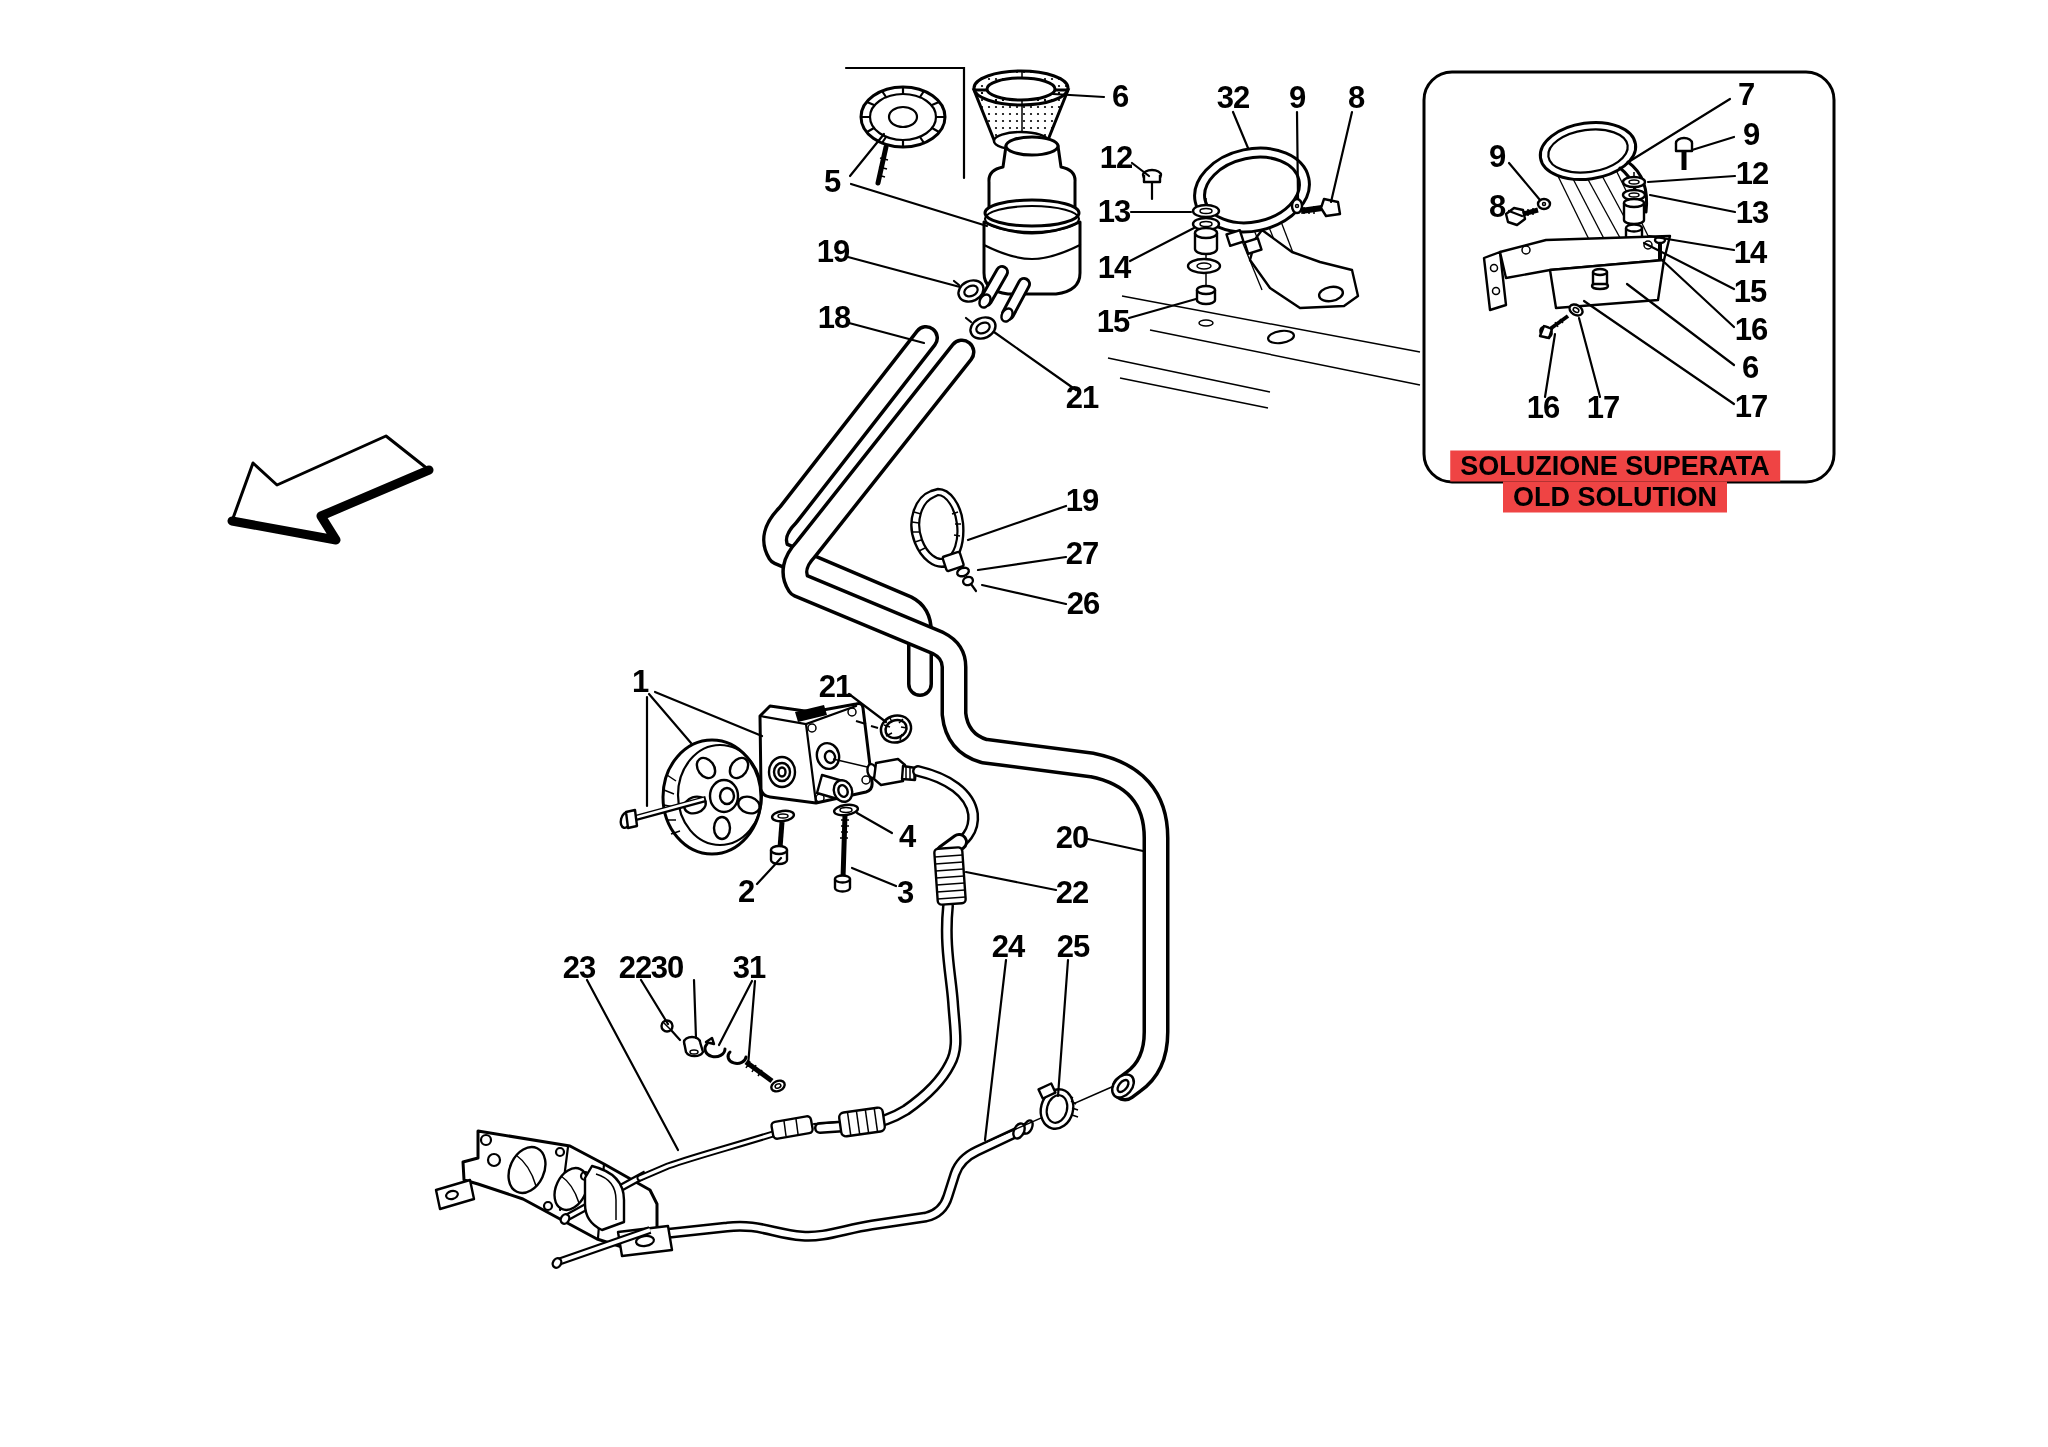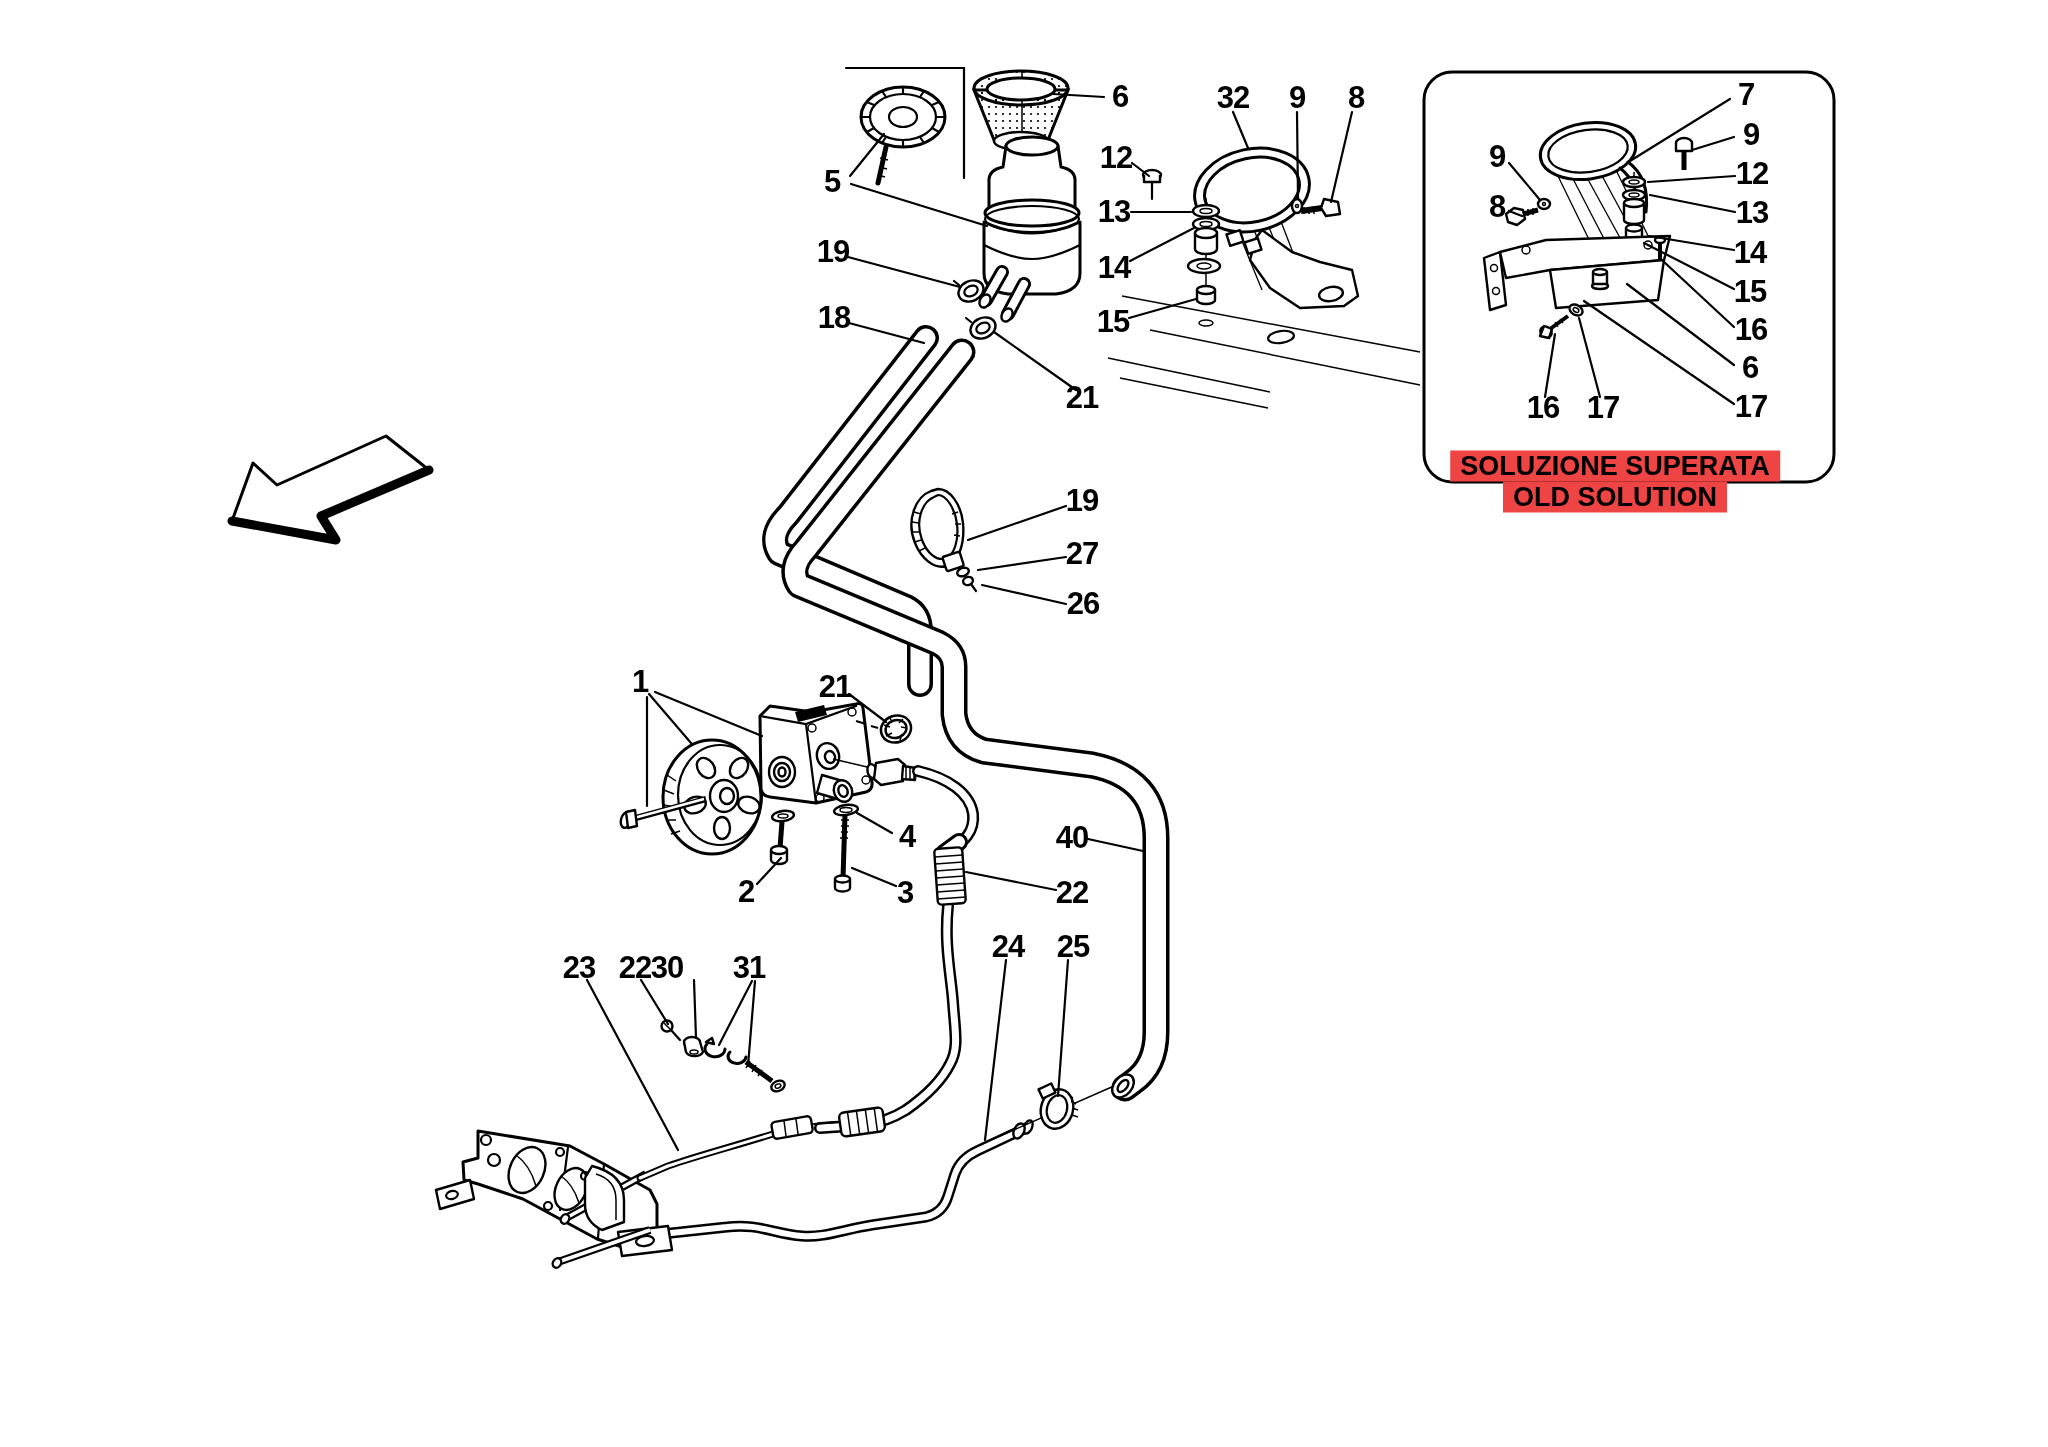--- a/index.html
+++ b/index.html
@@ -507,21 +507,21 @@
       <div class="callout" style="left: 834px; top: 318px;">18</div>
       <div class="callout" style="left: 1082px; top: 398px;">21</div>
       <div class="callout" style="left: 1082px; top: 501px;">19</div>
       <div class="callout" style="left: 1082px; top: 554px;">27</div>
       <div class="callout" style="left: 1083px; top: 604px;">26</div>
       <div class="callout" style="left: 640px; top: 682px;">1</div>
       <div class="callout" style="left: 835px; top: 687px;">21</div>
       <div class="callout" style="left: 907px; top: 837px;">4</div>
       <div class="callout" style="left: 746px; top: 892px;">2</div>
       <div class="callout" style="left: 905px; top: 893px;">3</div>
-      <div class="callout" style="left: 1072px; top: 838px;">40</div>
+      <div class="callout" style="left: 1072px; top: 838px;">20</div>
       <div class="callout" style="left: 1072px; top: 893px;">22</div>
       <div class="callout" style="left: 1008px; top: 947px;">24</div>
       <div class="callout" style="left: 1073px; top: 947px;">25</div>
       <div class="callout" style="left: 579px; top: 968px;">23</div>
       <div class="callout" style="left: 635px; top: 968px;">22</div>
       <div class="callout" style="left: 667px; top: 968px;">30</div>
       <div class="callout" style="left: 749px; top: 968px;">31</div>
       <div class="callout" style="left: 1746px; top: 95px;">7</div>
       <div class="callout" style="left: 1751px; top: 135px;">9</div>
       <div class="callout" style="left: 1752px; top: 174px;">12</div>

